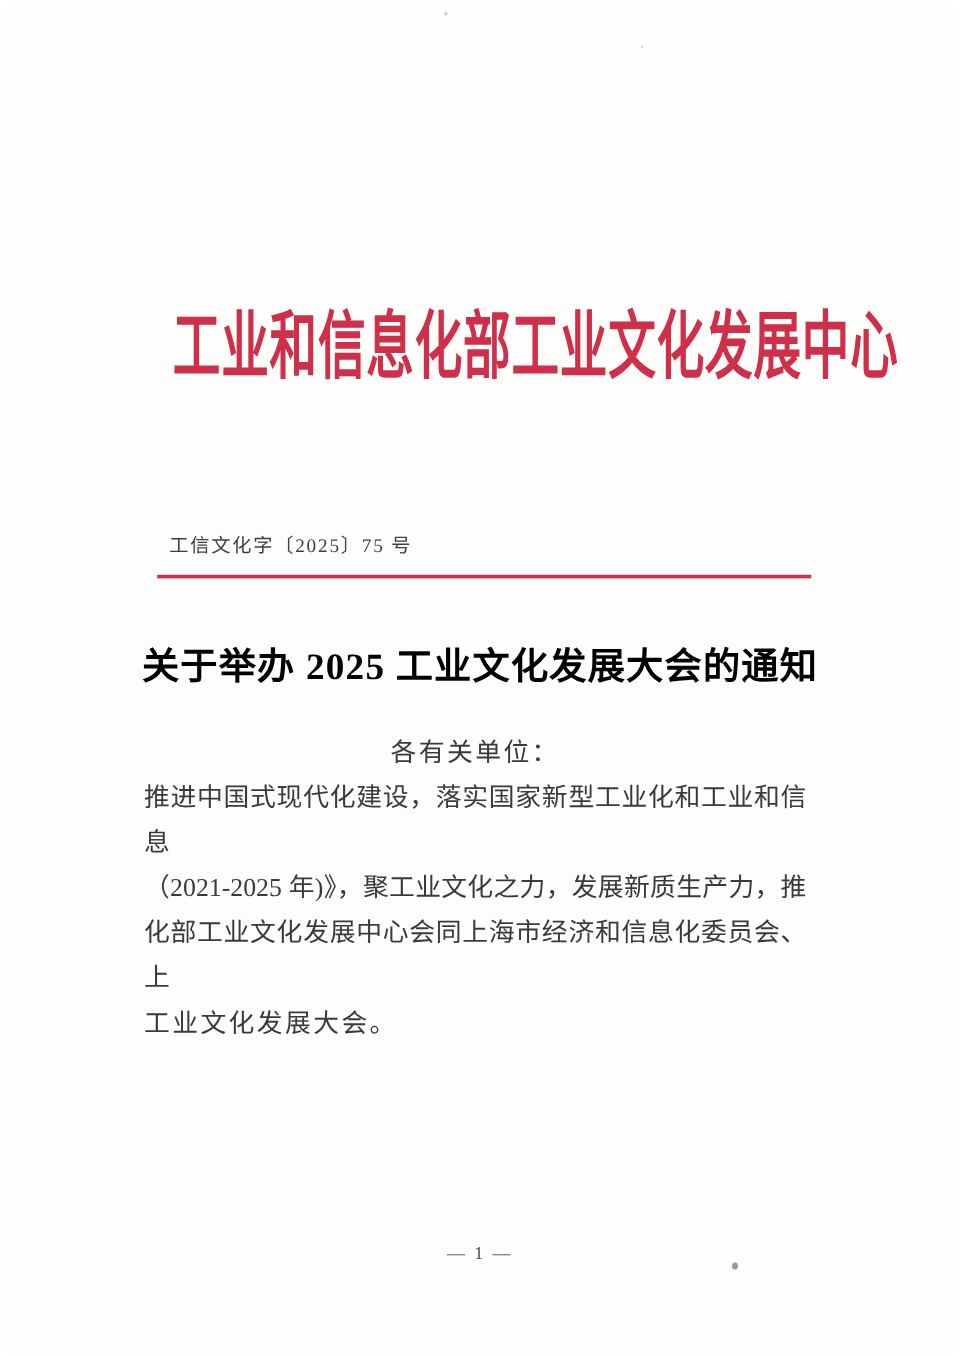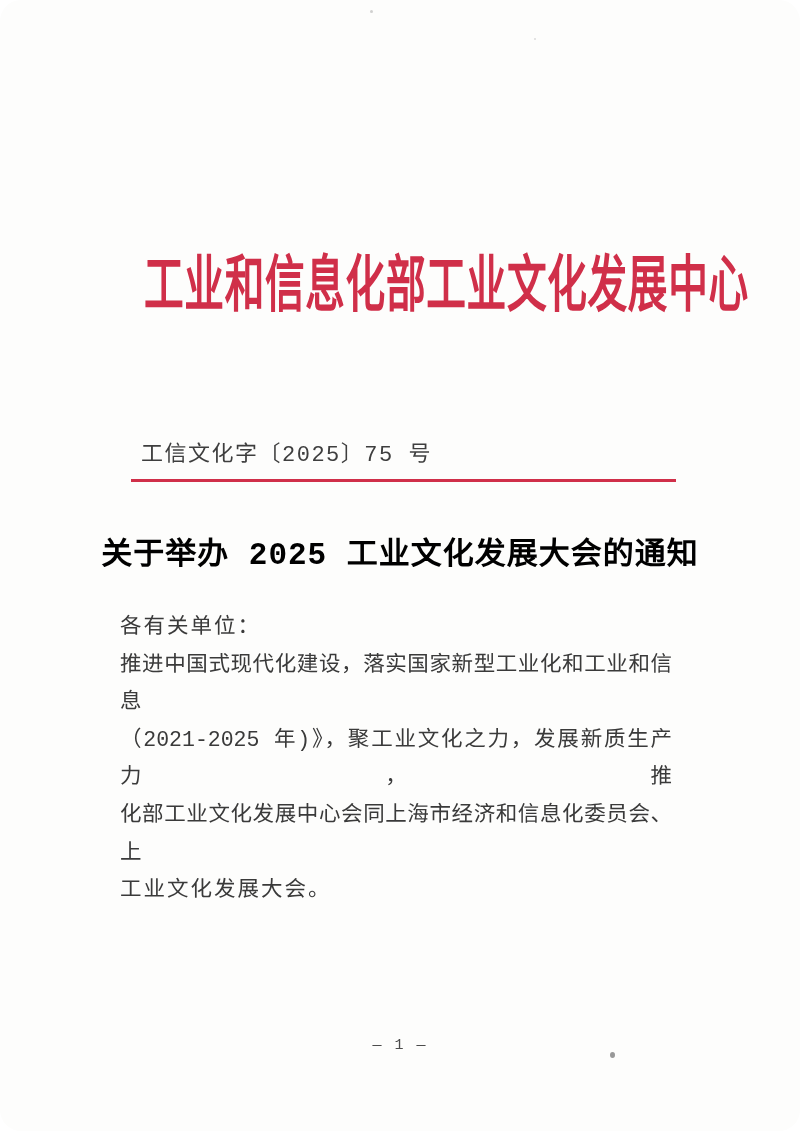--- a/index.html
+++ b/index.html
@@ -7,21 +7,21 @@
     padding: 0;
     background: #ffffff;
   }
   .page {
     position: relative;
     width: 800px;
     height: 1131px;
     margin: 0 auto;
     background: var(--paper, #fdfdfc);
     overflow: hidden;
-    font-family: Liberation Mono, monospace;
+    font-family: Liberation Serif, serif;
     border-radius: 21px;
   }
   
   .speck {
     position: absolute;
     border-radius: 50%;
     background: #9a9a9a;
   }
   .speck.s1 { left: 370px; top: 10px;  width: 3px; height: 3px; opacity: .45; }
   .speck.s2 { left: 534px; top: 38px;  width: 2px; height: 2px; opacity: .35; }
@@ -40,21 +40,21 @@
     white-space: nowrap;
     transform: scaleX(0.64);
     transform-origin: 50% 50%;
     letter-spacing: 1px;
   }
 
   .docnum {
     position: absolute;
     top: 444px;
     left: 141px;
-    font-size: 22px;
+    font-size: 16px;
     line-height: 24px;
     color: #3e3e3e;
     letter-spacing: 1.5px;
     white-space: nowrap;
   }
 
   .red-rule {
     position: absolute;
     top: 479px;
     left: 131px;
@@ -85,21 +85,21 @@
     width: 552px;
     font-size: 21.5px;
     color: #3a3a3a;
   }
   .body-block p {
     margin: 0;
     line-height: 37.6px;
     word-break: break-all;
   }
   .salutation {
-    text-align: left;
+    text-align: center;
     letter-spacing: 2px;
   }
   .line {
     text-align: justify;
     text-align-last: justify;
     text-justify: inter-character;
   }
   .line.indent { text-indent: 43px; }
   .line.para-end {
     text-align: left;

